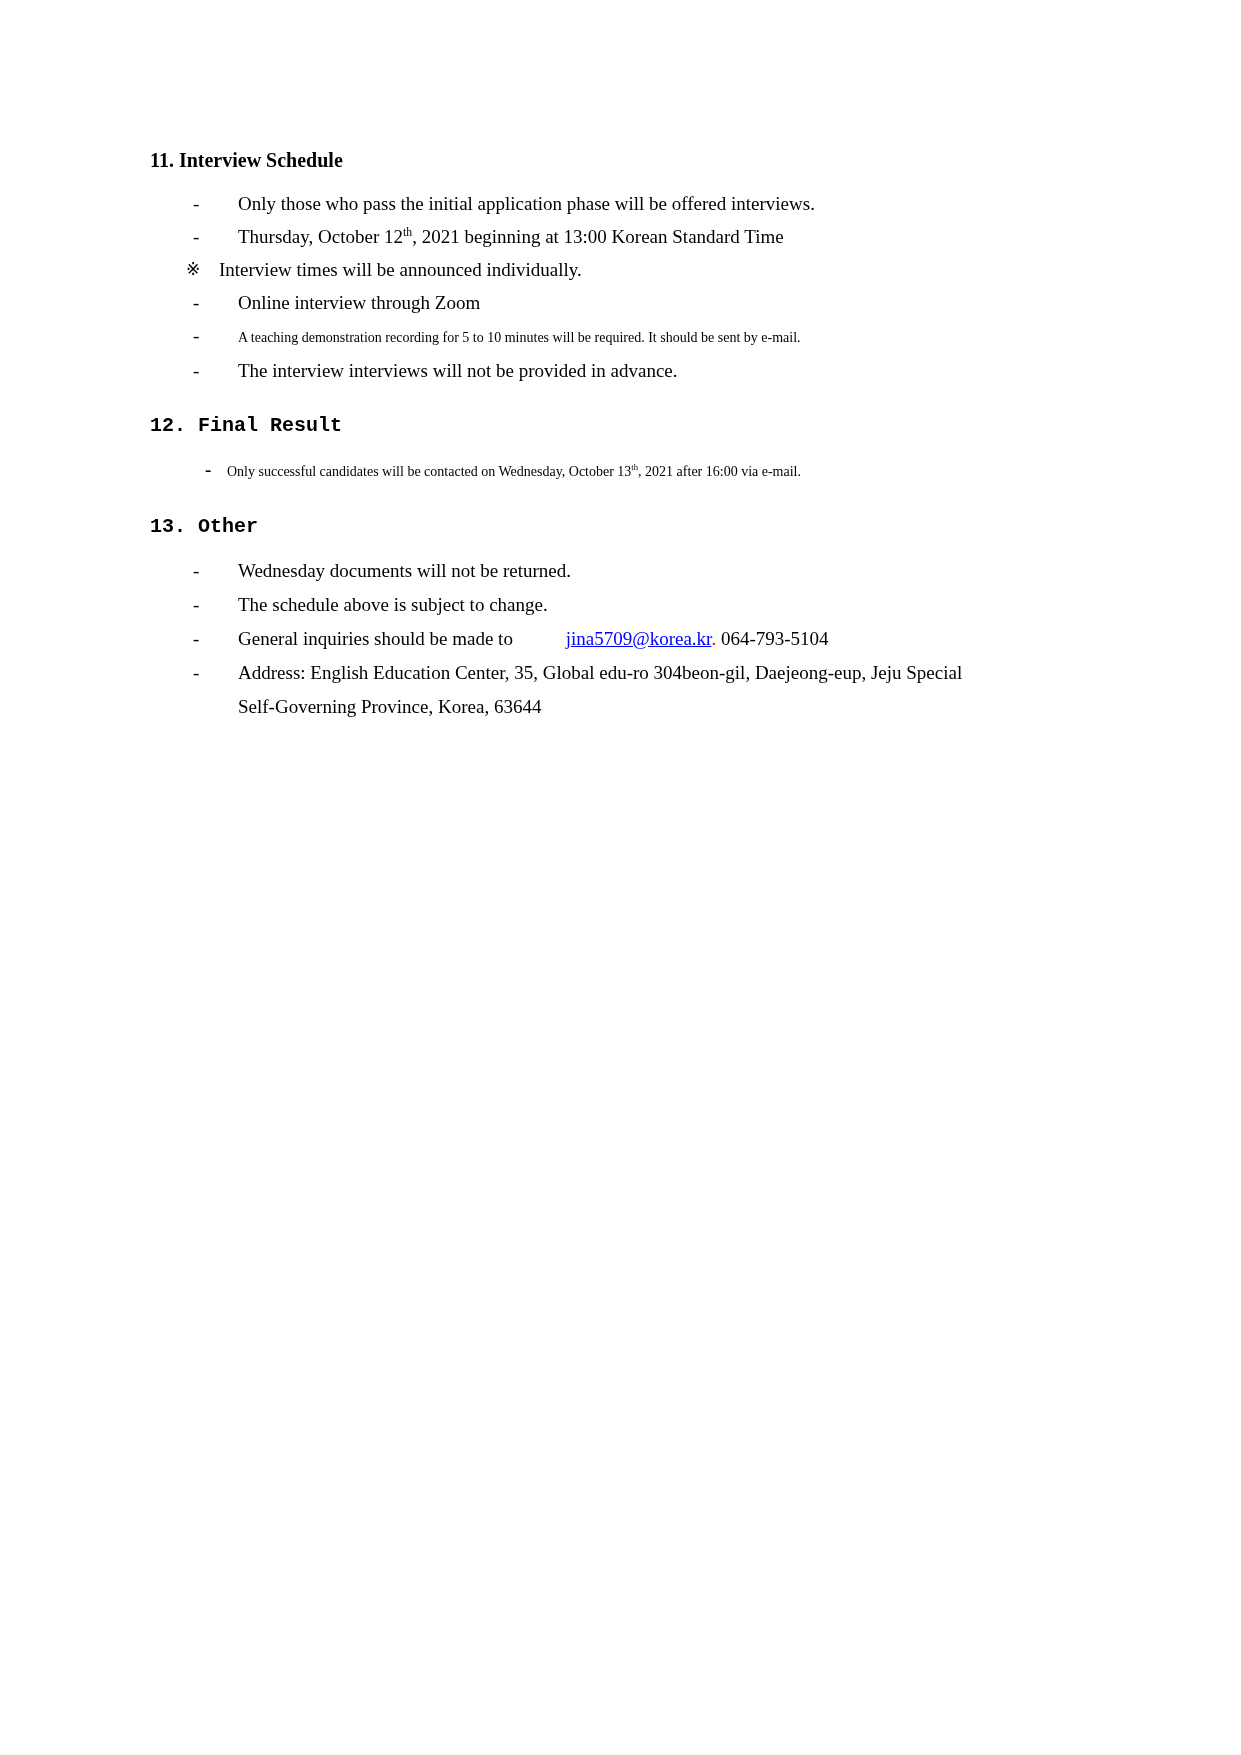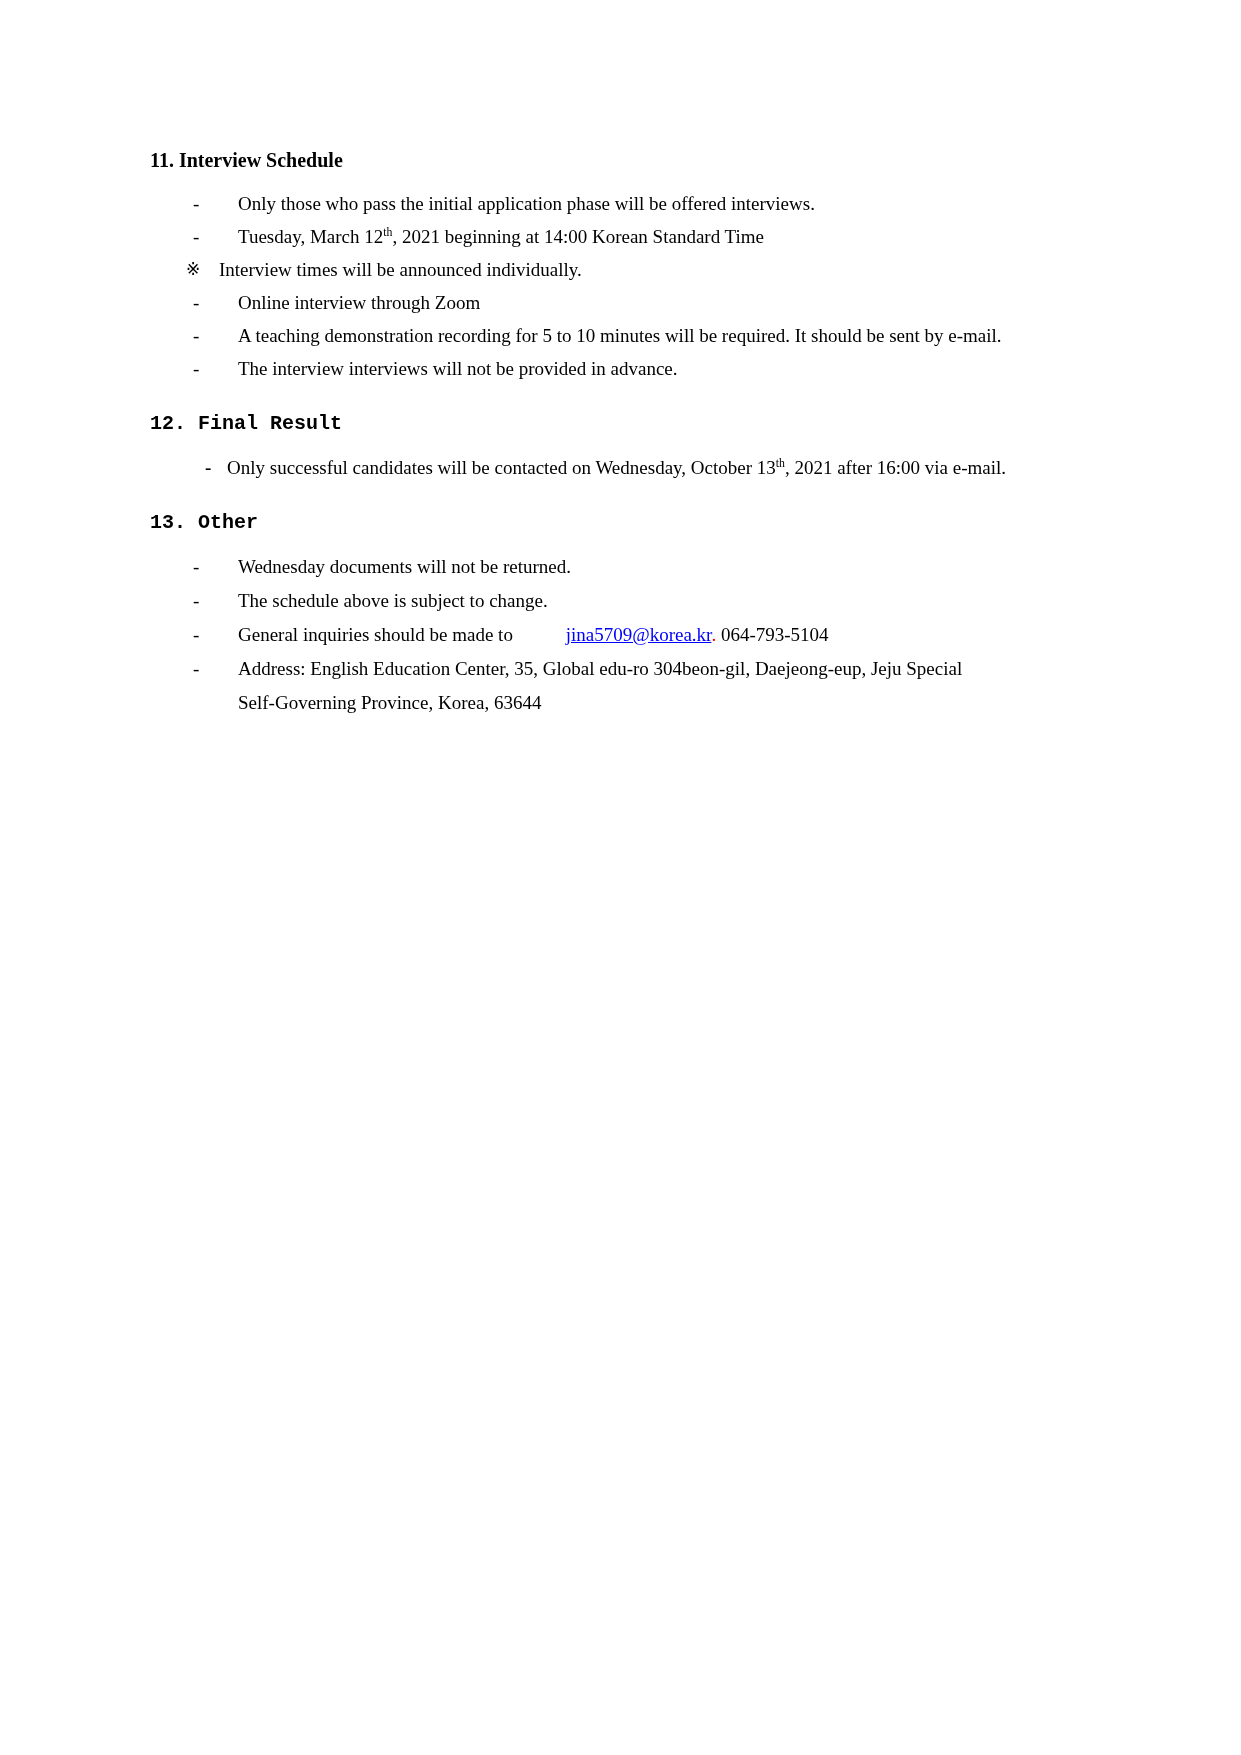--- a/index.html
+++ b/index.html
@@ -34,21 +34,21 @@
     top: 0;
   }
   .item.note { padding-left: 69px; }
   .item.note .bullet {
     left: 36px;
     font-family: "DejaVu Sans", "DejaVu Serif", sans-serif;
     font-size: 17px;
   }
   .item.tight { padding-left: 77px; }
   .item.tight .bullet { left: 55px; font-weight: bold; }
-  .item.small .txt { font-size: 19px; text-align: right; }
+  .item.small .txt { font-size: 14px; text-align: right; }
   .txt { white-space: nowrap; }
   .sup {
     font-size: 0.62em;
     vertical-align: super;
     line-height: 0;
   }
   .email {
     color: #0000ff;
     text-decoration: underline;
     cursor: pointer;
@@ -64,21 +64,21 @@
   <section class="sec">
     <h2 class="heading">11. Interview Schedule</h2>
 
     <div class="item">
       <span class="bullet">-</span>
       <span class="txt">Only those who pass the initial application phase will be offered interviews.</span>
     </div>
 
     <div class="item">
       <span class="bullet">-</span>
-      <span class="txt"><span>Tuesday, March 12</span><sup class="sup">th</sup><span>, 2021 beginning at 14:00 Korean Standard Time</span></span>
+      <span class="txt"><span>Thursday, October 12</span><sup class="sup">th</sup><span>, 2021 beginning at 13:00 Korean Standard Time</span></span>
     </div>
 
     <div class="item note">
       <span class="bullet">※</span>
       <span class="txt">Interview times will be announced individually.</span>
     </div>
 
     <div class="item">
       <span class="bullet">-</span>
       <span class="txt">Online interview through Zoom</span>

